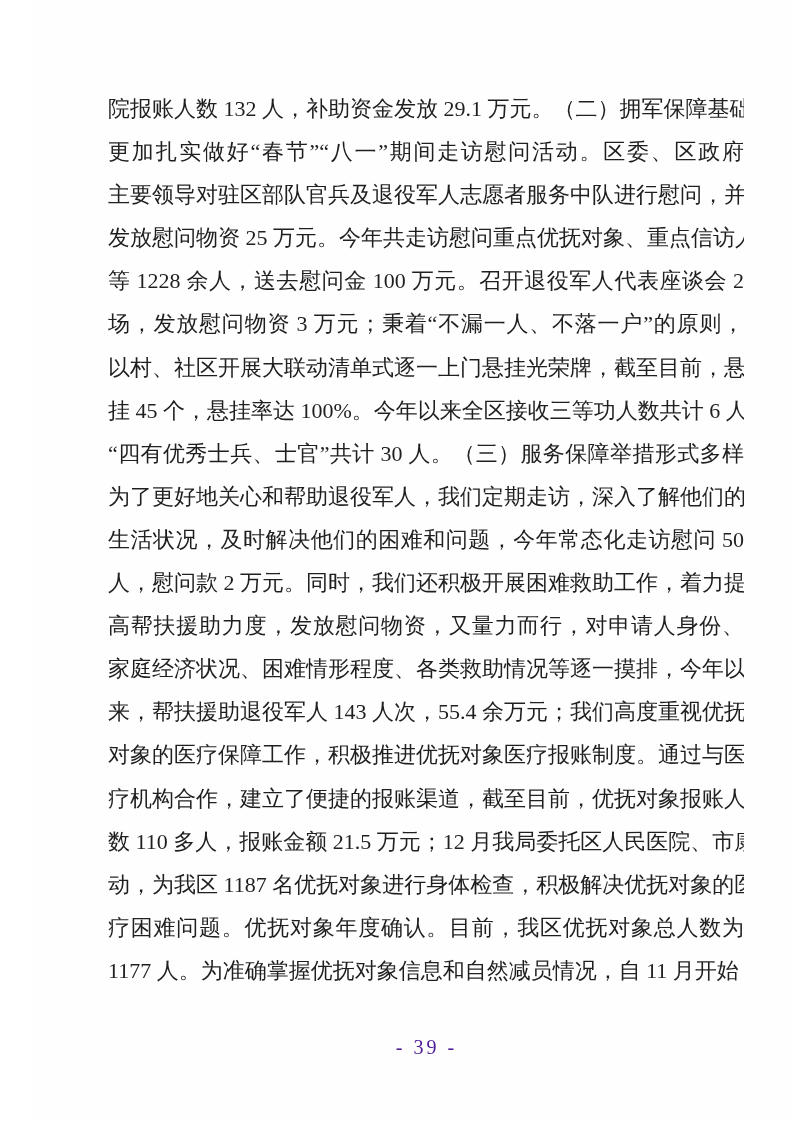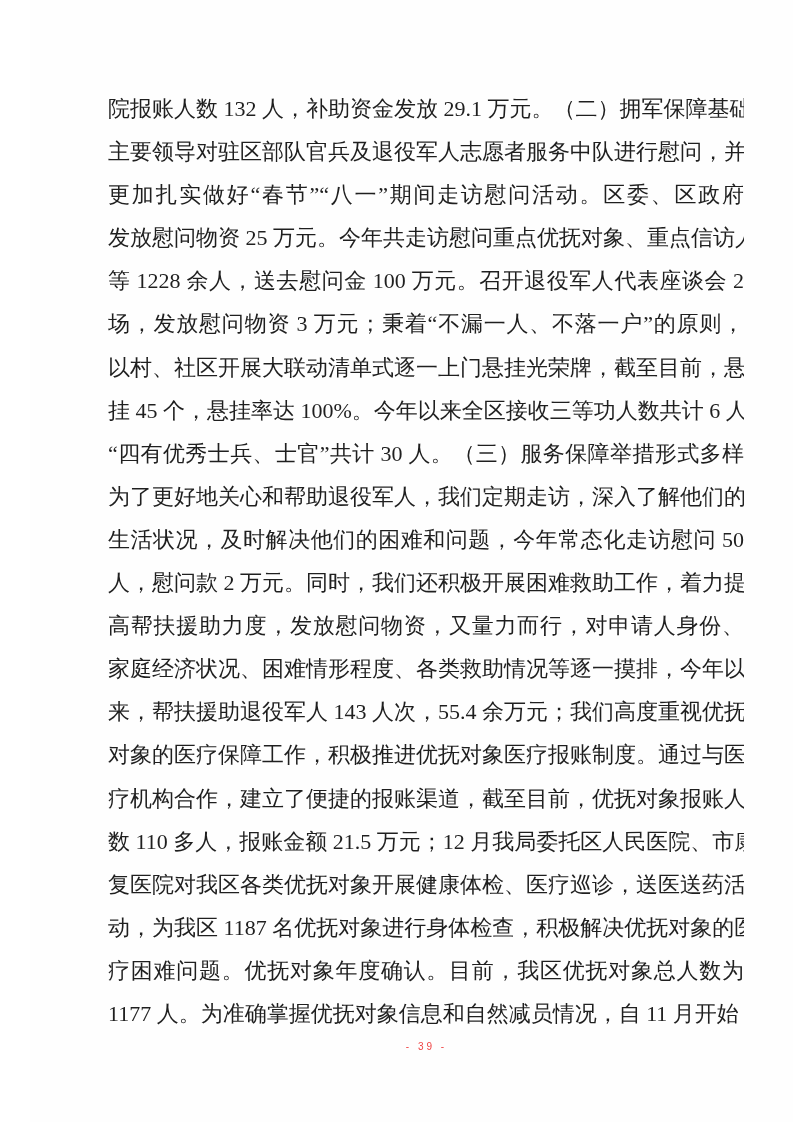--- a/index.html
+++ b/index.html
@@ -35,50 +35,49 @@
     font-weight: 400;
   }
   .footer {
     position: absolute;
     left: 0;
     top: 1036px;
     width: 100%;
     text-align: center;
   }
   .page-number {
-    font-size: 10px;
+    font-size: 20px;
     letter-spacing: 3px;
-    color: #ef4444;
-    font-family: Liberation Sans, sans-serif;
+    color: #4c1d95;
+    font-family: Liberation Serif, serif;
   }
 </style>
 </head>
 <body>
 
 <div class="page">
   <div class="text-block">
       <div class="doc-line">院报账人数 132 人，补助资金发放 29.1 万元。（二）拥军保障基础</div>
+      <div class="doc-line">更加扎实做好“春节”“八一”期间走访慰问活动。区委、区政府</div>
       <div class="doc-line">主要领导对驻区部队官兵及退役军人志愿者服务中队进行慰问，并</div>
-      <div class="doc-line">更加扎实做好“春节”“八一”期间走访慰问活动。区委、区政府</div>
       <div class="doc-line">发放慰问物资 25 万元。今年共走访慰问重点优抚对象、重点信访人</div>
       <div class="doc-line">等 1228 余人，送去慰问金 100 万元。召开退役军人代表座谈会 2</div>
       <div class="doc-line">场，发放慰问物资 3 万元；秉着“不漏一人、不落一户”的原则，</div>
       <div class="doc-line">以村、社区开展大联动清单式逐一上门悬挂光荣牌，截至目前，悬</div>
       <div class="doc-line">挂 45 个，悬挂率达 100%。今年以来全区接收三等功人数共计 6 人，</div>
       <div class="doc-line">“四有优秀士兵、士官”共计 30 人。（三）服务保障举措形式多样</div>
       <div class="doc-line">为了更好地关心和帮助退役军人，我们定期走访，深入了解他们的</div>
       <div class="doc-line">生活状况，及时解决他们的困难和问题，今年常态化走访慰问 50</div>
       <div class="doc-line">人，慰问款 2 万元。同时，我们还积极开展困难救助工作，着力提</div>
       <div class="doc-line">高帮扶援助力度，发放慰问物资，又量力而行，对申请人身份、</div>
       <div class="doc-line">家庭经济状况、困难情形程度、各类救助情况等逐一摸排，今年以</div>
       <div class="doc-line">来，帮扶援助退役军人 143 人次，55.4 余万元；我们高度重视优抚</div>
       <div class="doc-line">对象的医疗保障工作，积极推进优抚对象医疗报账制度。通过与医</div>
       <div class="doc-line">疗机构合作，建立了便捷的报账渠道，截至目前，优抚对象报账人</div>
       <div class="doc-line">数 110 多人，报账金额 21.5 万元；12 月我局委托区人民医院、市康</div>
-      <div class="doc-line">复医院对我区各类优抚对象开展健康体检、医疗巡诊，送医送药活</div>
       <div class="doc-line">动，为我区 1187 名优抚对象进行身体检查，积极解决优抚对象的医</div>
       <div class="doc-line">疗困难问题。优抚对象年度确认。目前，我区优抚对象总人数为</div>
       <div class="doc-line">1177 人。为准确掌握优抚对象信息和自然减员情况，自 11 月开始，</div>
     </div>
   <div class="footer">
     <span class="page-number">- 39 -</span>
   </div>
 </div>
 
 </body></html>

